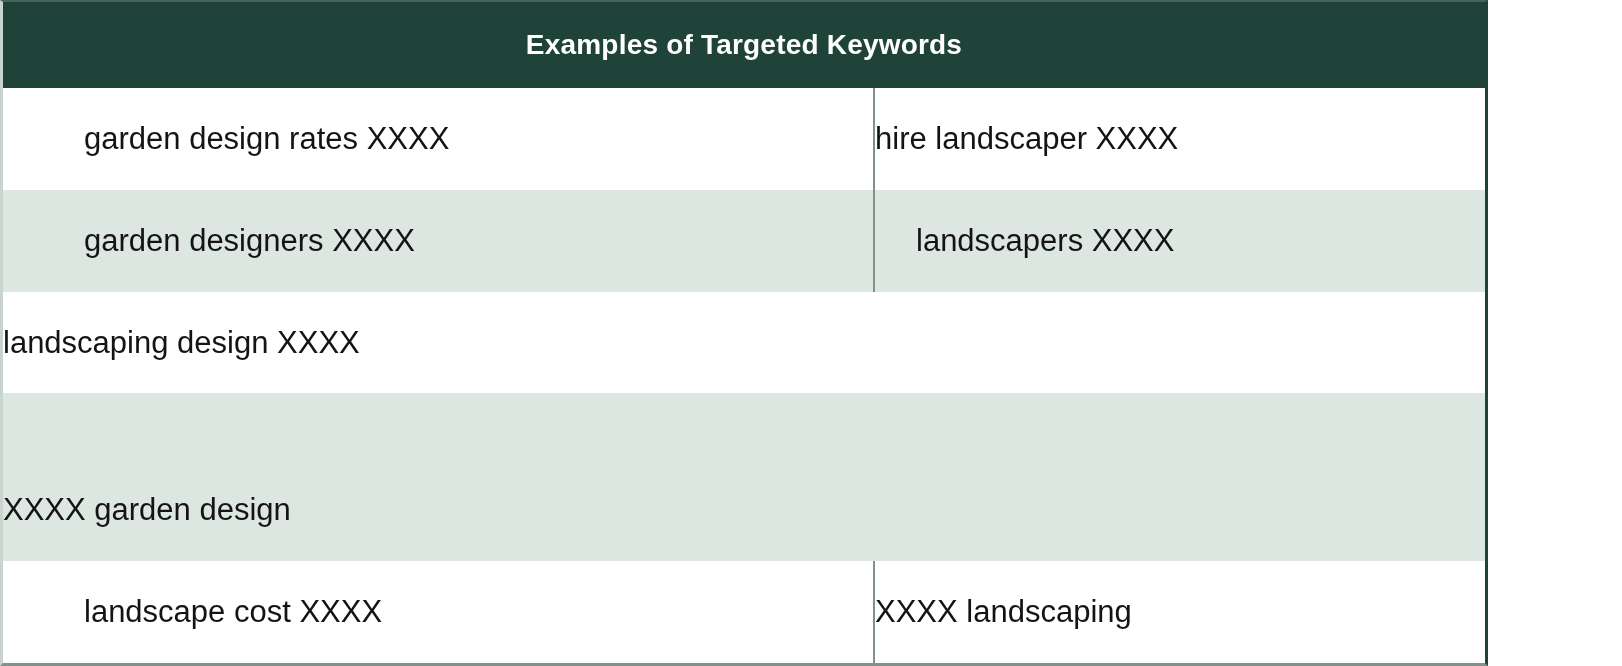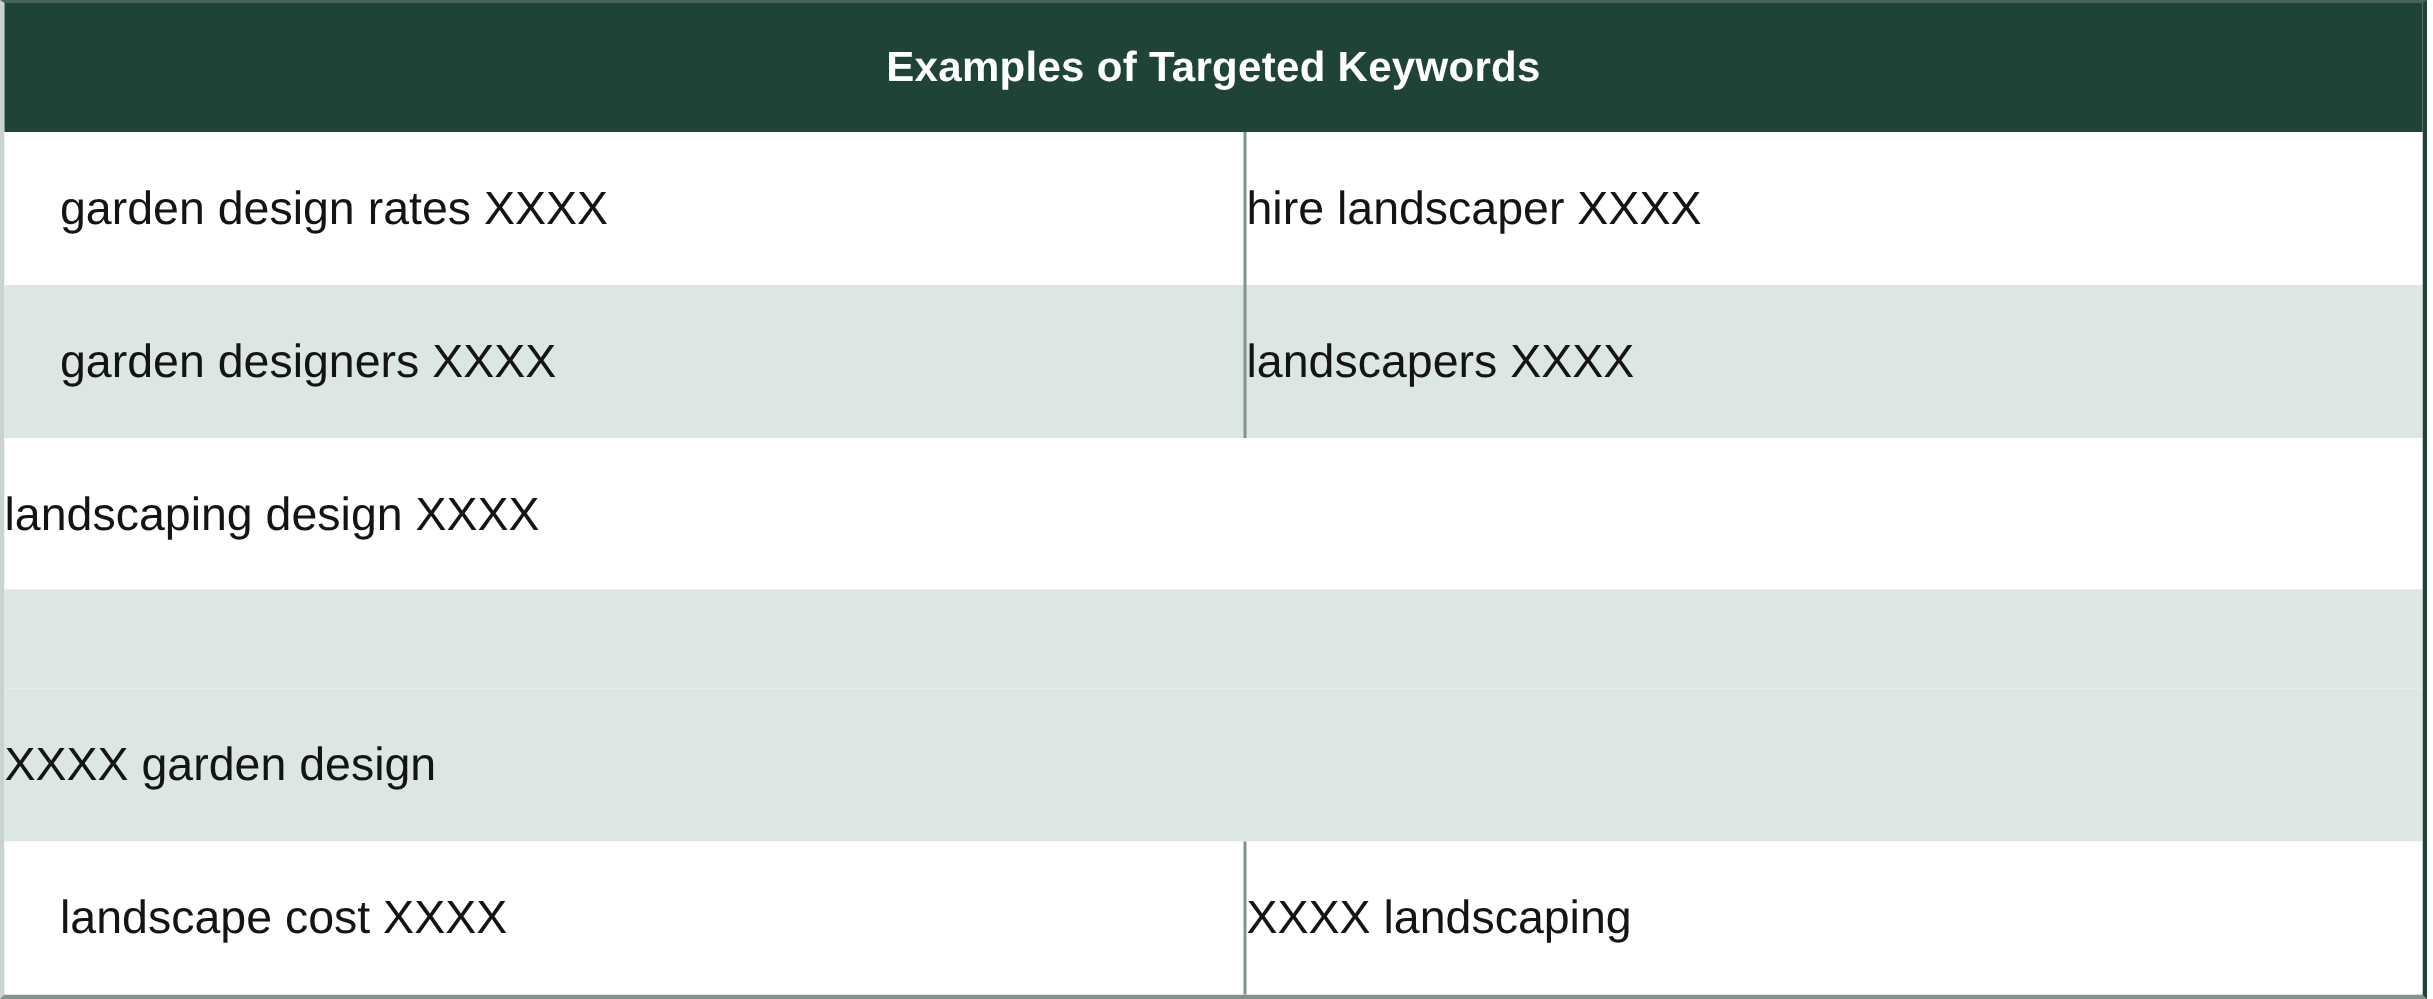--- a/index.html
+++ b/index.html
@@ -6,21 +6,21 @@
     margin: 0;
     padding: 0;
     background: #ffffff;
     width: 1622px;
     height: 666px;
     overflow: hidden;
     font-family: "Liberation Sans", sans-serif;
   }
   .kw-table {
     box-sizing: border-box;
-    width: 1618px;
+    width: 1488px;
     height: 666px;
     display: flex;
     flex-direction: column;
     border-top: 2px solid #47635B;
     border-left: 3px solid #C9D4CF;
     border-right: 3px solid #1F4339;
     border-bottom: 3px solid #7F928C;
     background: #ffffff;
   }
   .kw-header {
@@ -42,35 +42,37 @@
     display: flex;
     flex-direction: column;
   }
   .kw-row {
     flex: 1 1 auto;
     display: flex;
     background: #FFFFFF;
   }
   .kw-row.alt {
     background: #DCE7E2;
+    gap: 41px;
   }
   .kw-cell {
     display: flex;
     align-items: center;
     font-size: 31px;
     color: #141414;
     white-space: nowrap;
     overflow: hidden;
   }
   .kw-cell.left {
     box-sizing: border-box;
     width: 828px;
     flex: 0 0 828px;
     padding-left: 37px;
     border-right: 2px solid #7F928C;
+    margin-left: 44px;
   }
   .kw-cell.right {
     flex: 1 1 auto;
   }
 </style>
 </head>
 <body>
 
 <div class="kw-table">
   <div class="kw-header">

